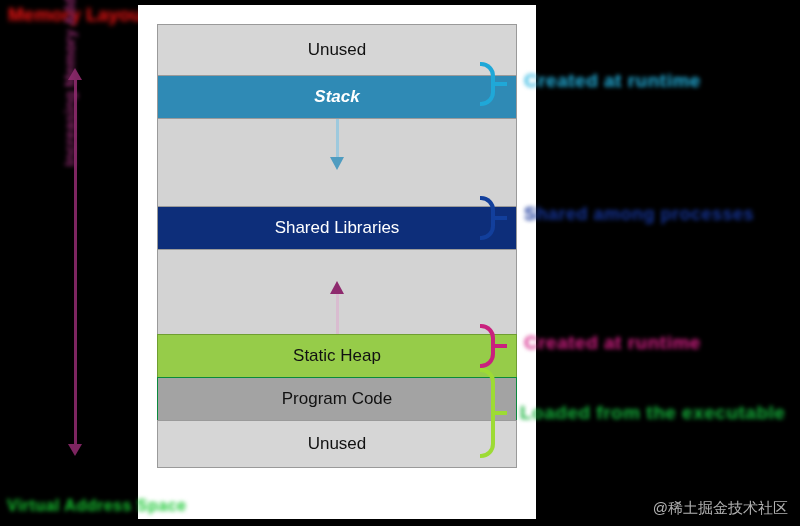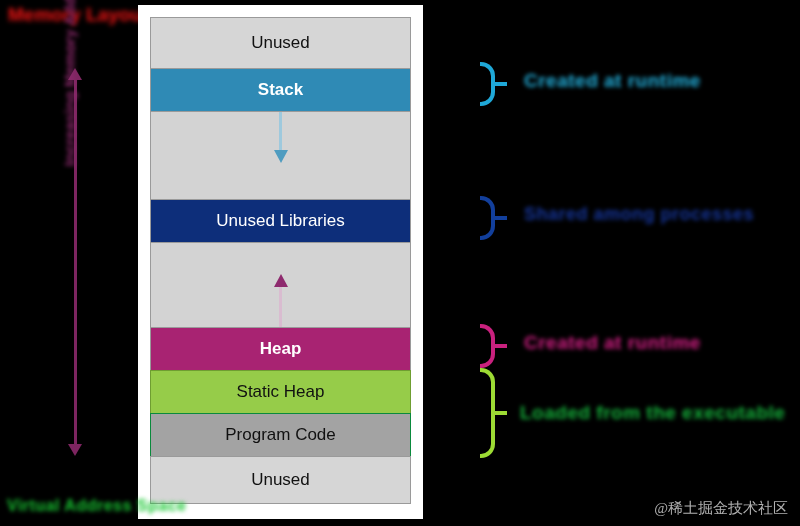--- a/index.html
+++ b/index.html
@@ -74,40 +74,40 @@
     border-right: 7px solid transparent;
   }
   #axis-arrow-up   { top: 68px;  border-bottom: 12px solid #7d2560; }
   #axis-arrow-down { top: 444px; border-top: 12px solid #7d2560; }
 
   
   #diagram {
     position: absolute;
     left: 138px;
     top: 5px;
-    width: 285px;
+    width: 398px;
     height: 514px;
     background: #ffffff;
     border: 3px solid #ffffff;
-    padding: 9px;
+    padding: 16px;
   }
   .seg {
     position: relative;
     width: 100%;
     display: flex;
     align-items: center;
     justify-content: center;
     border: 1px solid #9a9a9a;
     margin-bottom: -1px;
     font-size: 17px;
     color: #111;
   }
   .seg.bold { font-weight: bold; color: #ffffff; }
   .seg-unused-top    { height: 52px;  background: #d6d6d6; }
-  .seg-stack         { height: 44px;  background: #2f8ab5; }
+  .seg-stack         { height: 44px;  background: #2f8ab5; font-style: italic; }
   .seg-gap1          { height: 89px;  background: #d3d3d3; }
   .seg-shared        { height: 44px;  background: #0d2e7a; color:#fff; }
   .seg-gap2          { height: 86px;  background: #d3d3d3; }
   .seg-heap          { height: 44px;  background: #a82372; }
   .seg-static        { height: 44px;  background: #96cc49; border-color:#6f9e31; }
   .seg-code          { height: 44px;  background: #a3a3a3; border-color:#0a8a3c; }
   .seg-unused-bottom { height: 48px;  background: #d6d6d6; }
 
   
   .gap-arrow-line {
@@ -162,21 +162,21 @@
 
   
   #watermark {
     position: absolute;
     right: 12px;
     bottom: 8px;
     font-size: 15px;
     color: #cfcfcf;
     opacity: 0.85;
     white-space: nowrap;
-    font-family: Liberation Serif, serif;
+    font-family: Liberation Sans, sans-serif;
     margin-left: 34px;
   }
 </style>
 </head>
 <body>
 
 <div id="screen">
 
   <div class="blurtext" id="title-red">Memory Layout</div>
 
@@ -189,28 +189,27 @@
 
     <div class="seg seg-unused-top">Unused</div>
 
     <div class="seg seg-stack bold">Stack</div>
 
     <div class="seg seg-gap1">
       <div class="gap-arrow-line" id="stack-arrow-line"></div>
       <div class="gap-arrow-head" id="stack-arrow-head"></div>
     </div>
 
-    <div class="seg seg-shared">Unused Libraries</div>
+    <div class="seg seg-shared">Shared Libraries</div>
 
     <div class="seg seg-gap2">
       <div class="gap-arrow-line" id="heap-arrow-line"></div>
       <div class="gap-arrow-head" id="heap-arrow-head"></div>
     </div>
 
-    <div class="seg seg-heap bold">Heap</div>
 
     <div class="seg seg-static">Static Heap</div>
 
     <div class="seg seg-code">Program Code</div>
 
     <div class="seg seg-unused-bottom">Unused</div>
   </div>
 
   <div class="brace" id="brace-stack"></div>
   <div class="brace-tick" id="tick-stack"></div>

